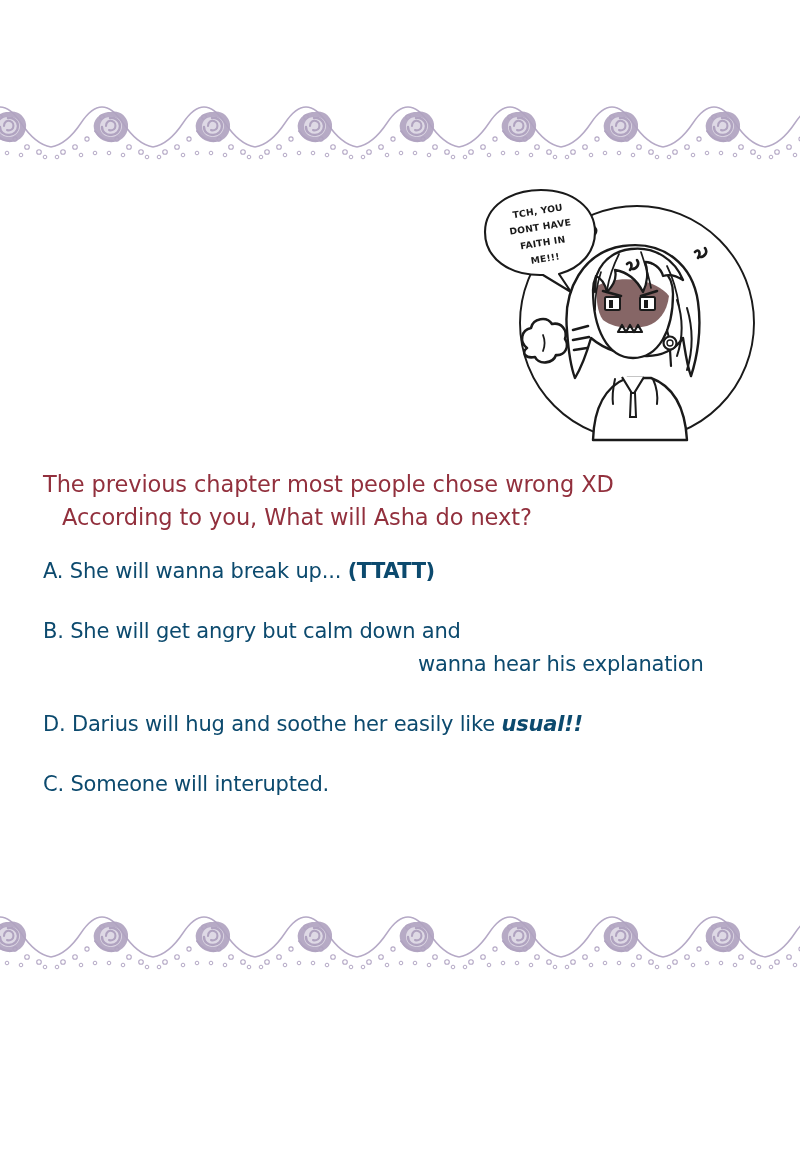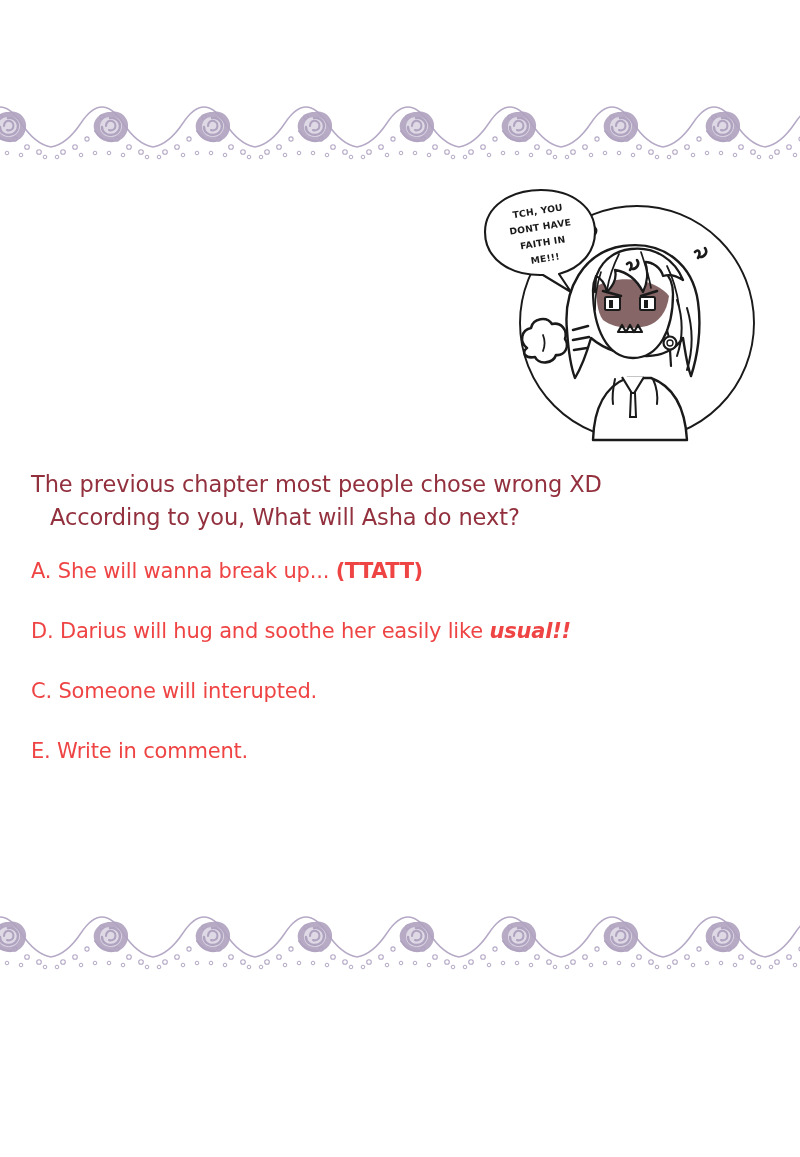--- a/index.html
+++ b/index.html
@@ -24,34 +24,34 @@
 
   .bubble-text{
     font-family:"DejaVu Sans", sans-serif;
     font-size:9.2px;
     font-weight:700;
     fill:#1a1a1a;
     letter-spacing:0.2px;
   }
 
   
-  .qa{position:absolute;left:0;top:468px;width:769px;}
+  .qa{position:absolute;left:12px;top:468px;width:769px;}
   .heading{
     color:#92303d;
     font-family:"DejaVu Sans", sans-serif;
     font-size:22.5px;
     line-height:33px;
     letter-spacing:-0.1px;
   }
   .h-line1{padding-left:31px;}
   .h-line2{padding-left:50px;}
 
   .options{margin-top:22px;padding-left:31px;}
   .opt{
-    color:#ef4444;
+    color:#0c4a6e;
     font-family:"DejaVu Sans", sans-serif;
     font-size:21px;
     line-height:30px;
     margin-bottom:30px;
     letter-spacing:-0.2px;
   }
   .opt:last-child{margin-bottom:0;}
   .opt .strong{font-weight:700;letter-spacing:-0.5px;}
   .opt .ital{font-style:italic;font-weight:700;}
   .opt .indent{display:block;padding-left:375px;margin-top:3px;}
@@ -207,32 +207,33 @@
       <div class="h-line1">The previous chapter most people chose wrong XD</div>
       <div class="h-line2">According to you, What will Asha do next?</div>
     </div>
 
     <div class="options">
 
       <div class="opt">
         <span>A. She will wanna break up... </span><span class="strong">(TTATT)</span>
       </div>
 
+      <div class="opt">
+        <span>B. She will get angry but calm down and</span>
+        <span class="indent">wanna hear his explanation</span>
+      </div>
 
       <div class="opt">
         <span>D. Darius will hug and soothe her easily like </span><span class="ital">usual!!</span>
       </div>
 
       <div class="opt">
         <span>C. Someone will interupted.</span>
       </div>
 
-      <div class="opt">
-        <span>E. Write in comment.</span>
-      </div>
 
     </div>
   </div>
 
   <div class="lace lace-bottom">
     <svg width="800" height="70" viewBox="0 0 800 70" xmlns="http://www.w3.org/2000/svg">
       <g>
         <use href="#scallop" x="-51" y="0"></use>
           <use href="#scallop" x="51" y="0"></use>
         <use href="#scallop" x="153" y="0"></use>

